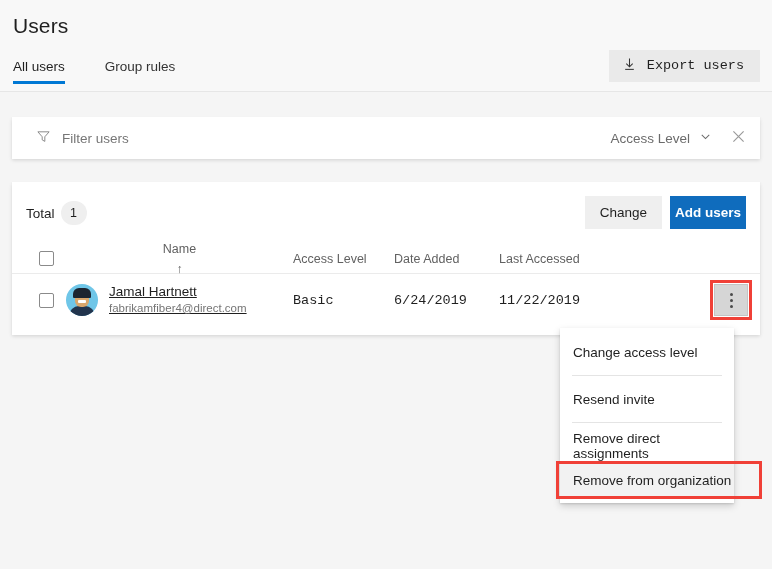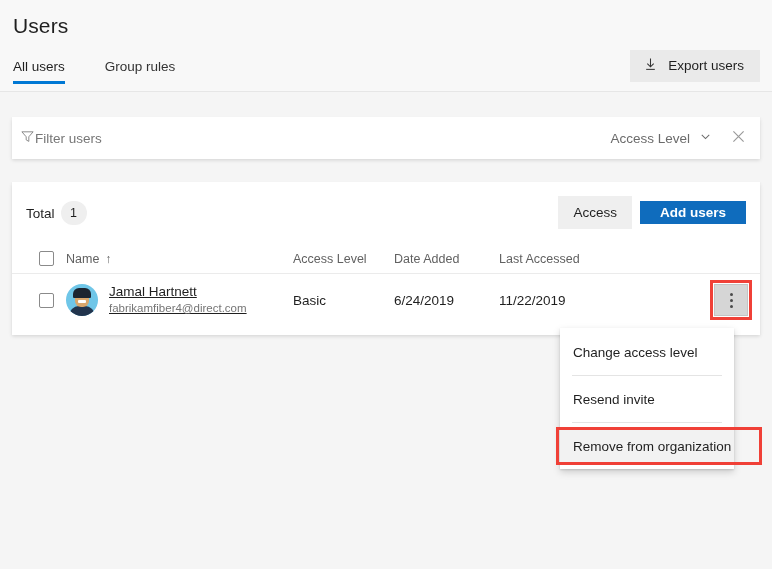--- a/index.html
+++ b/index.html
@@ -73,38 +73,39 @@
     border: none;
     display: flex;
     align-items: center;
     gap: 10px;
     padding: 0 16px 0 13px;
     font-size: 13.5px;
     color: #1f1f1f;
     font-family: "Liberation Sans", sans-serif;
     cursor: pointer;
   }
-  .export-btn .label { line-height: 1; }
+  .export-btn .label { line-height: 1; font-family: Liberation Mono, monospace; }
 
   
   .filter-card {
     position: absolute;
     left: 12px; top: 117px;
     width: 748px;
     height: 42px;
     background: #ffffff;
     box-shadow: 0 0.3px 0.9px rgba(0,0,0,0.10), 0 1.6px 3.6px rgba(0,0,0,0.13);
     display: flex;
     align-items: center;
     box-sizing: border-box;
   }
   .filter-left {
     display: flex;
     align-items: center;
-    padding-left: 8px;
+    gap: 11px;
+    padding-left: 24px;
     flex: 1;
   }
   .filter-input {
     border: none;
     outline: none;
     font-size: 13.5px;
     font-family: "Liberation Sans", sans-serif;
     color: #6b6b6b;
     background: transparent;
     width: 400px;
@@ -181,24 +182,24 @@
     height: 33px;
     background: #efefef;
     border: none;
     padding: 0 15px;
     font-size: 13.5px;
     font-family: "Liberation Sans", sans-serif;
     color: #1f1f1f;
     cursor: pointer;
   }
   .btn-primary {
-    height: 23px;
+    height: 33px;
     background: #0f6cbd;
     border: none;
-    padding: 0 20px;
+    padding: 0 5px;
     font-size: 13.5px;
     font-weight: bold;
     font-family: "Liberation Sans", sans-serif;
     color: #ffffff;
     cursor: pointer;
   }
 
   .thead, .trow {
     display: flex;
     align-items: center;
@@ -232,20 +233,21 @@
     border: 1px solid #8a8a8a;
     border-radius: 2px;
     background: #fff;
     cursor: pointer;
     box-sizing: border-box;
   }
   .name-header {
     display: flex;
     align-items: center;
     gap: 6px;
+    flex-direction: column;
   }
   .sort-arrow { font-size: 12px; color: #616161; }
 
   .name-cell-inner {
     display: flex;
     align-items: center;
     gap: 11px;
     text-decoration: underline;
   }
   .avatar {
@@ -297,20 +299,21 @@
     line-height: 1.2;
   }
   .name-secondary {
     font-size: 11.5px;
     color: #757575;
     line-height: 1.2;
   }
   .row-value {
     font-size: 13.5px;
     color: #1f1f1f;
+    font-family: Liberation Mono, monospace;
   }
 
   
   .ellipsis-wrap {
     position: absolute;
     right: 8px;
     top: 6px;
     width: 42px;
     height: 40px;
   }
@@ -441,21 +444,21 @@
   </div>
 
   <div class="table-card">
 
     <div class="table-toolbar">
       <div class="total-group">
         <span class="total-label">Total</span>
         <span class="total-badge">1</span>
       </div>
       <div class="toolbar-actions">
-        <button class="btn-secondary">Access</button>
+        <button class="btn-secondary">Change</button>
         <button class="btn-primary">Add users</button>
       </div>
     </div>
 
     <div class="thead">
       <div class="cell-check">
         <div class="checkbox"></div>
       </div>
       <div class="cell-name">
         <div class="name-header">
@@ -511,20 +514,23 @@
     </div>
 
     <div class="menu-divider"></div>
 
     <div class="menu-item">
       <span>Resend invite</span>
     </div>
 
     <div class="menu-divider"></div>
 
+    <div class="menu-item">
+      <span>Remove direct assignments</span>
+    </div>
     <div class="menu-item highlighted">
       <span>Remove from organization</span>
       <span class="redbox"></span>
     </div>
     <div class="menu-bottom-pad"></div>
   </div>
 
 </div>
 
 </body></html>

